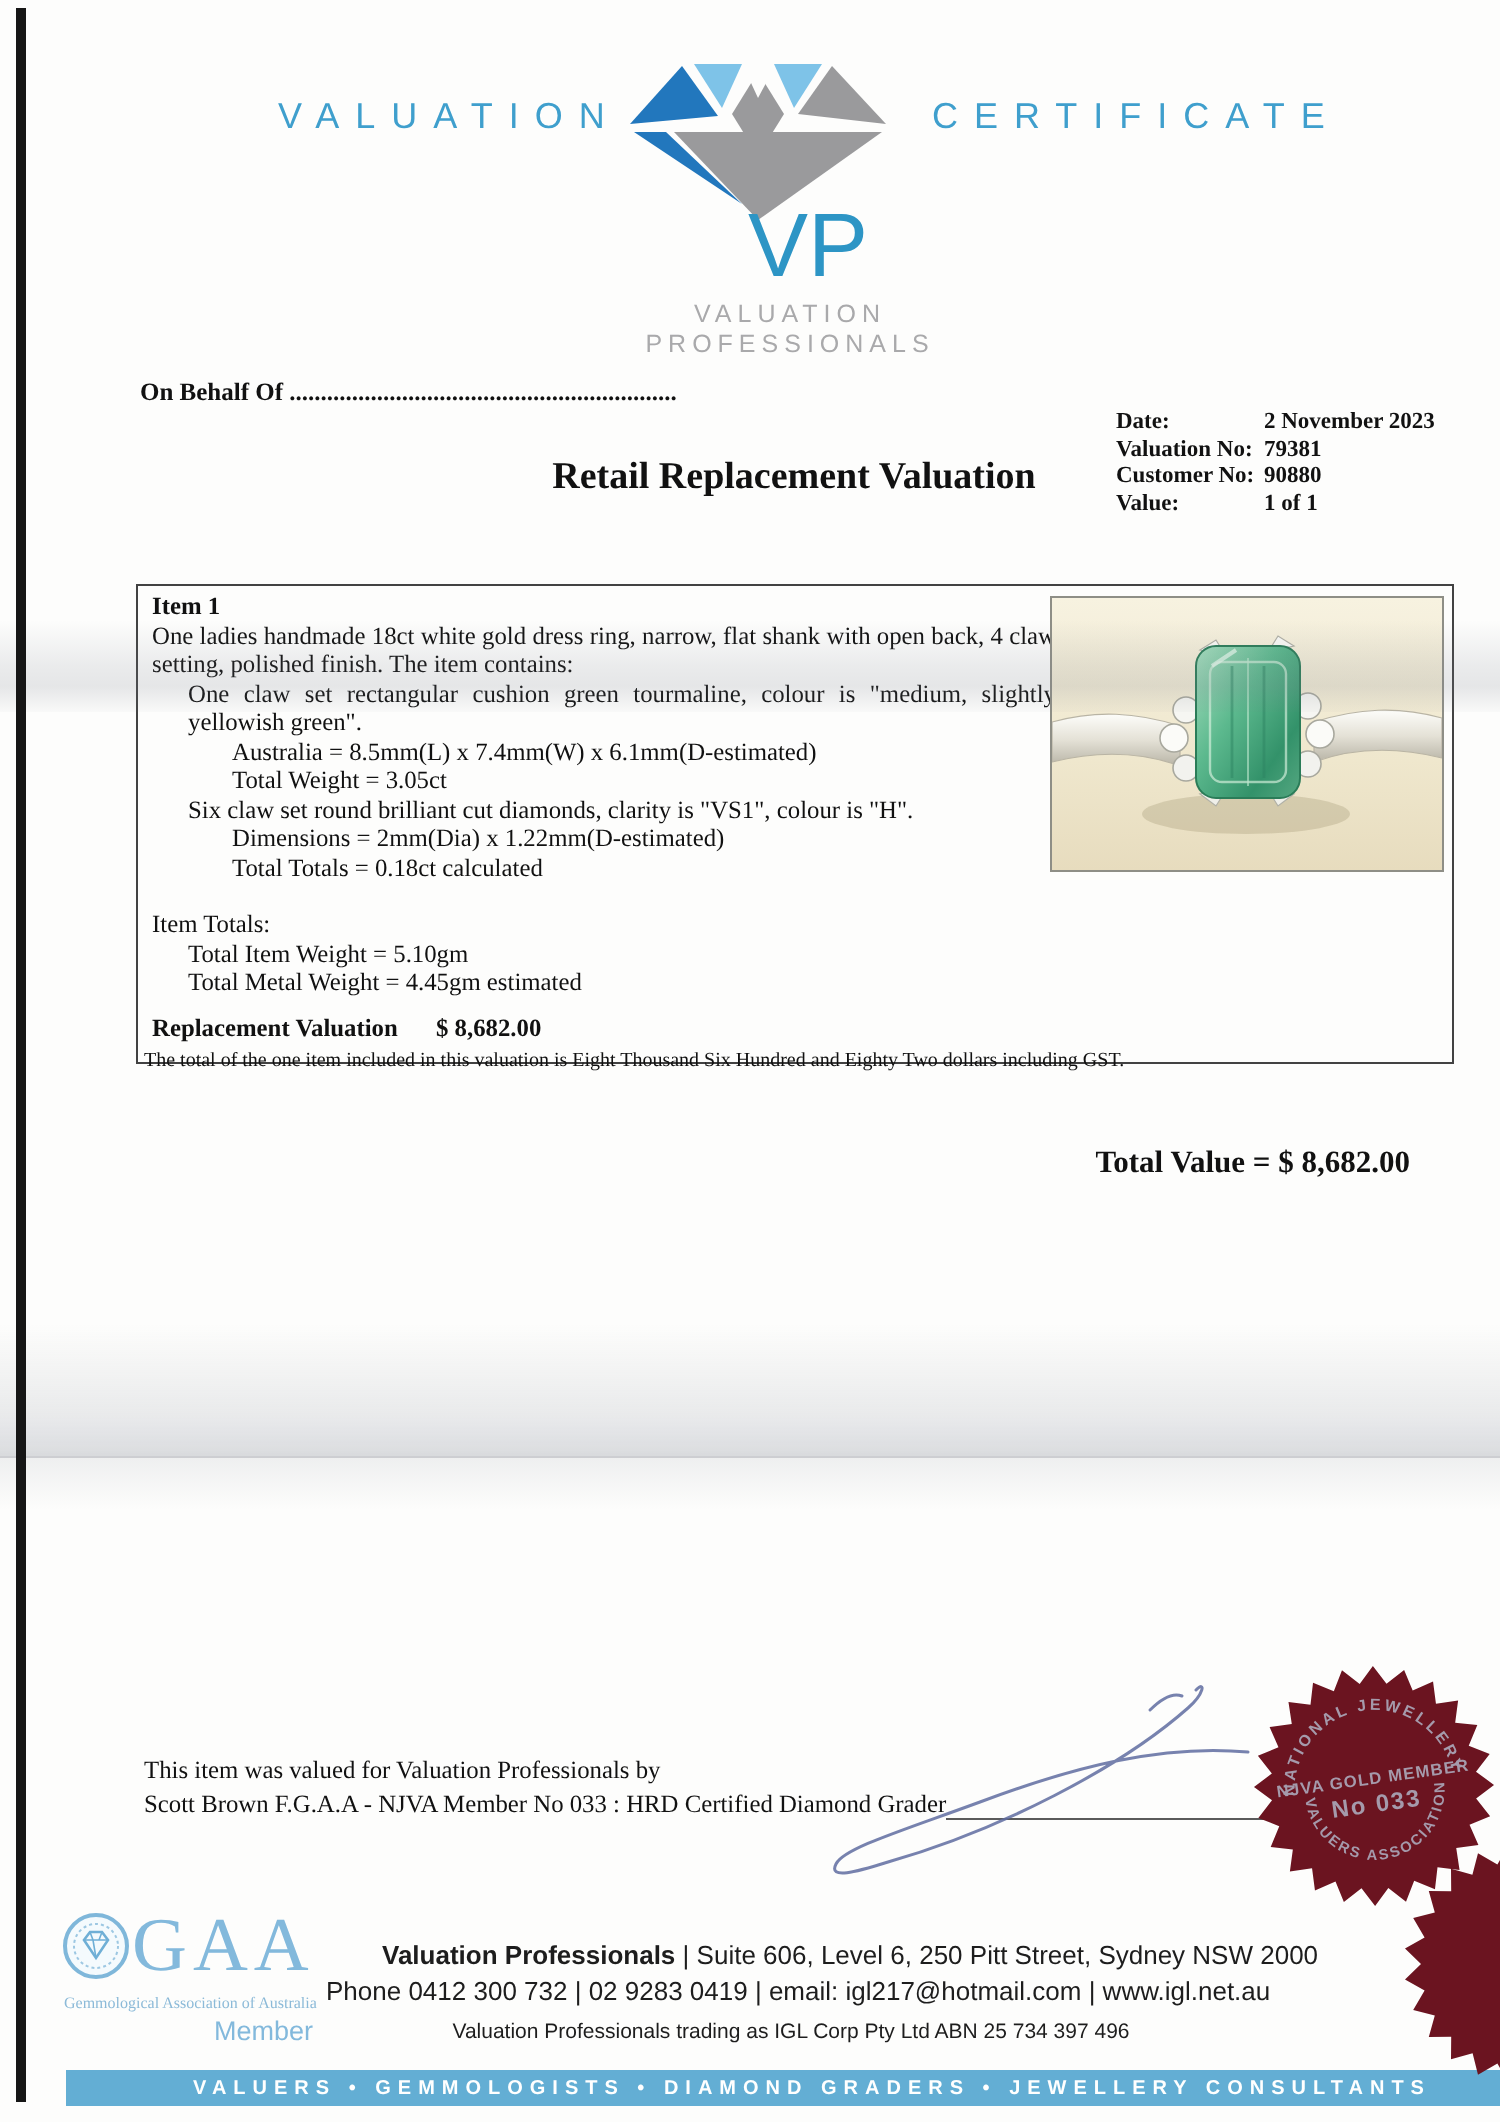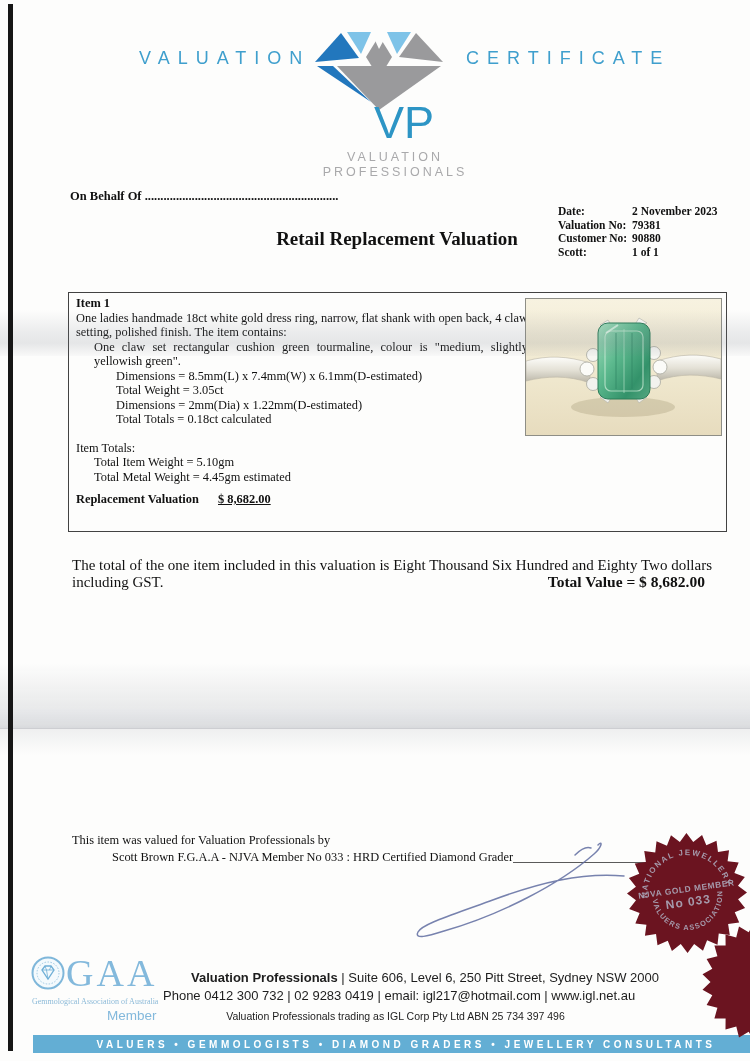--- a/index.html
+++ b/index.html
@@ -37,31 +37,31 @@
 
   
   .item-box{position:absolute;left:68px;top:292px;width:659px;height:240px;box-sizing:border-box;
             border:1.5px solid #424242;padding:3px 0 10px 7px;font-size:12.4px;line-height:14.5px;}
   .item-text{width:452px;}
   .j{text-align:justify;}
   .ind1{margin-left:18px;} .ind2{margin-left:40px;}
   .bold{font-weight:bold;}
   .gap14{height:14px;} .gap8{height:8px;}
   .replacement{font-weight:bold;}
-  .replacement .amount{margin-left:16px;text-decoration:underline;}
+  .replacement .amount{margin-left:16px;}
   .photo-frame{position:absolute;top:5px;right:4px;width:195px;height:136px;border:1px solid #8e8e86;
                background:#f3edda;overflow:hidden;}
 
   
-  .summary-line{position:absolute;left:72px;top:557px;font-size:15px;}
+  .summary-line{position:absolute;left:72px;top:525px;font-size:10px;}
   .total-value{position:absolute;right:45px;top:573px;font-size:15.5px;font-weight:bold;}
 
   
-  .sig-block{position:absolute;left:72px;top:832px;font-size:12.4px;line-height:16.5px;}
-  .sig-row{display:flex;align-items:flex-start;margin-left:40px;}
+  .sig-block{position:absolute;left:72px;top:877px;font-size:12.4px;line-height:16.5px;}
+  .sig-row{display:flex;align-items:flex-end;}
   .sig-rule{width:188px;height:13px;border-bottom:1.2px solid #5a5a5a;}
   .sig-svg{position:absolute;left:392px;top:832px;z-index:4;}
   .ink{stroke:var(--ink-blue);stroke-width:1.5;fill:none;opacity:.85;stroke-linecap:round;}
 
   
   .seal{position:absolute;left:626px;top:832px;transform:rotate(-8deg);z-index:3;}
   .seal2{position:absolute;left:701px;top:921px;z-index:3;}
   .seal-body{fill:var(--seal-maroon);}
   .seal-txt{fill:var(--seal-text);font-family:"Liberation Sans",sans-serif;font-weight:bold;}
 
@@ -122,34 +122,35 @@
     </div>
     <div class="meta-row">
       <span class="meta-label">Valuation No:</span>
       <span>79381</span>
     </div>
     <div class="meta-row">
       <span class="meta-label">Customer No:</span>
       <span>90880</span>
     </div>
     <div class="meta-row">
-      <span class="meta-label">Scott:</span>
+      <span class="meta-label">Value:</span>
       <span>1 of 1</span>
     </div>
   </div>
 
   <div class="doc-title">Retail Replacement Valuation</div>
 
   <div class="item-box">
     <div class="item-text">
       <div class="bold">Item 1</div>
       <div class="j">One ladies handmade 18ct white gold dress ring, narrow, flat shank with open back, 4 claw setting, polished finish. The item contains:</div>
       <div class="j ind1">One claw set rectangular cushion green tourmaline, colour is "medium, slightly yellowish green".</div>
-      <div class="ind2">Dimensions = 8.5mm(L) x 7.4mm(W) x 6.1mm(D-estimated)</div>
+      <div class="ind2">Australia = 8.5mm(L) x 7.4mm(W) x 6.1mm(D-estimated)</div>
       <div class="ind2">Total Weight = 3.05ct</div>
+      <div class="ind1">Six claw set round brilliant cut diamonds, clarity is "VS1", colour is "H".</div>
       <div class="ind2">Dimensions = 2mm(Dia) x 1.22mm(D-estimated)</div>
       <div class="ind2">Total Totals = 0.18ct calculated</div>
       <div class="gap14"></div>
       <div>Item Totals:</div>
       <div class="ind1">Total Item Weight = 5.10gm</div>
       <div class="ind1">Total Metal Weight = 4.45gm estimated</div>
       <div class="gap8"></div>
       <div class="replacement">
         <span>Replacement Valuation</span>
         <span class="amount">$ 8,682.00</span>

